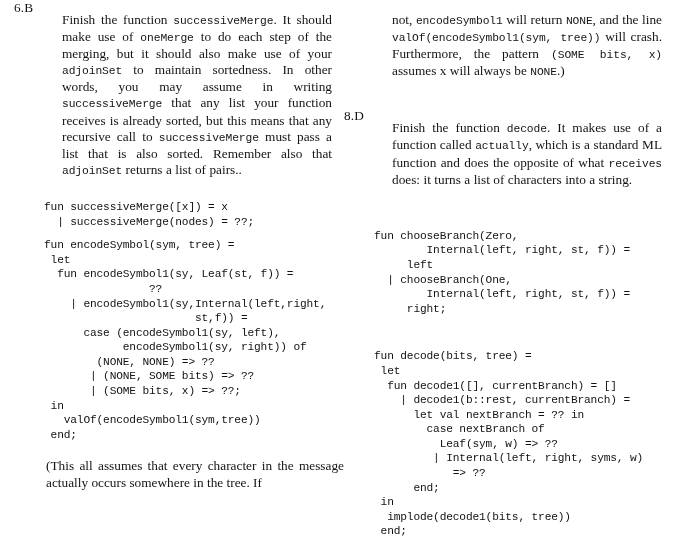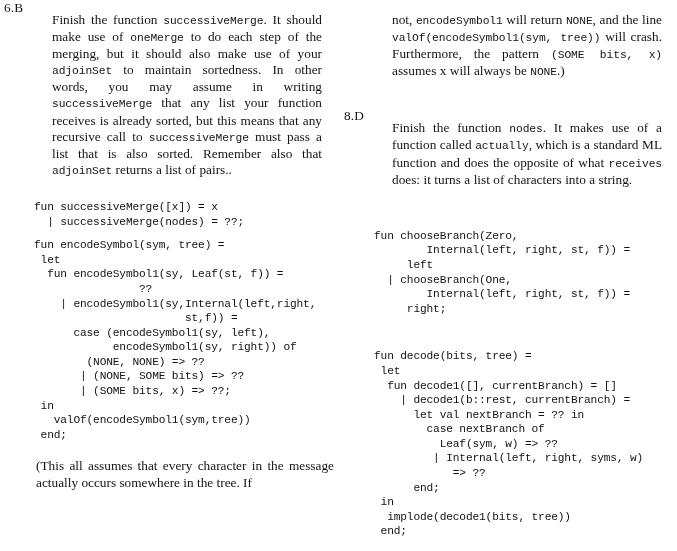--- a/index.html
+++ b/index.html
@@ -20,21 +20,21 @@
     height: 551px;
     box-sizing: border-box;
   }
   .column {
     position: absolute;
     top: 0;
     width: 330px;
     height: 551px;
     box-sizing: border-box;
   }
-  .column.left  { left: 4px; }
+  .column.left  { left: 14px; }
   .column.right { left: 344px; }
 
   
   .item {
     display: flex;
     align-items: flex-start;
     margin-bottom: 9px;
   }
   .item-label {
     flex: 0 0 auto;
@@ -134,21 +134,21 @@
       <div class="item-body">
         <p class="para"><span>not, </span><span class="mono">encodeSymbol1</span><span> will return </span><span class="mono">NONE</span><span>, and the line </span><span class="mono">valOf(encodeSymbol1(sym, tree))</span><span> will crash. Furthermore, the pattern </span><span class="mono">(SOME bits, x)</span><span> assumes x will always be </span><span class="mono">NONE</span><span>.)</span></p>
       </div>
     </div>
 
     <div class="spacer-sm"></div>
 
     <div class="item">
       <div class="item-label">8.D</div>
       <div class="item-body">
-        <p class="para"><span>Finish the function </span><span class="mono">nodes</span><span>. It makes use of a function called </span><span class="mono">actually</span><span>, which is a standard ML function and does the opposite of what </span><span class="mono">receives</span><span> does: it turns a list of characters into a string.</span></p>
+        <p class="para"><span>Finish the function </span><span class="mono">decode</span><span>. It makes use of a function called </span><span class="mono">actually</span><span>, which is a standard ML function and does the opposite of what </span><span class="mono">receives</span><span> does: it turns a list of characters into a string.</span></p>
       </div>
     </div>
 
     <div class="spacer-md"></div>
 
     <div class="code indent-b">fun chooseBranch(Zero,
         Internal(left, right, st, f)) =
      left
   | chooseBranch(One,
         Internal(left, right, st, f)) =

